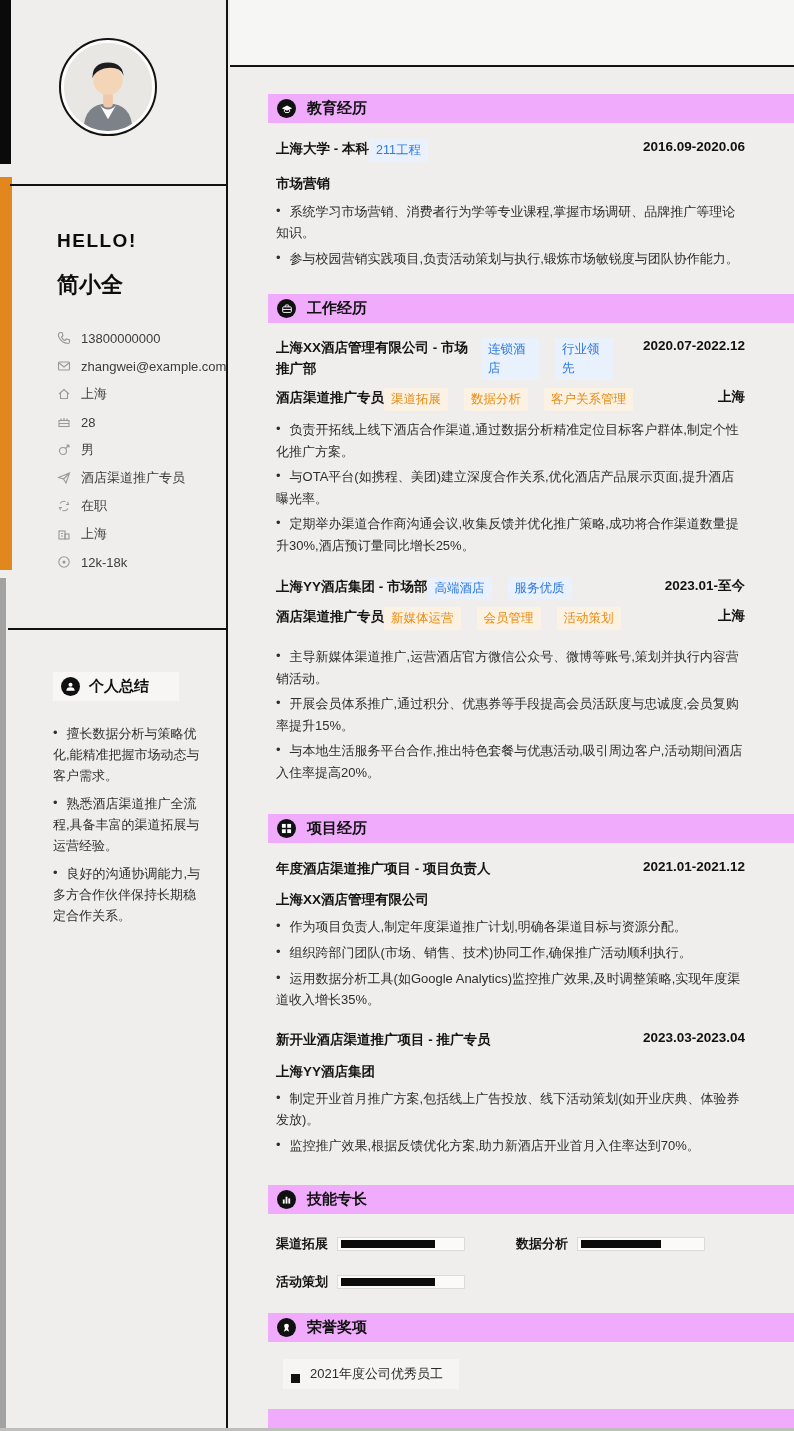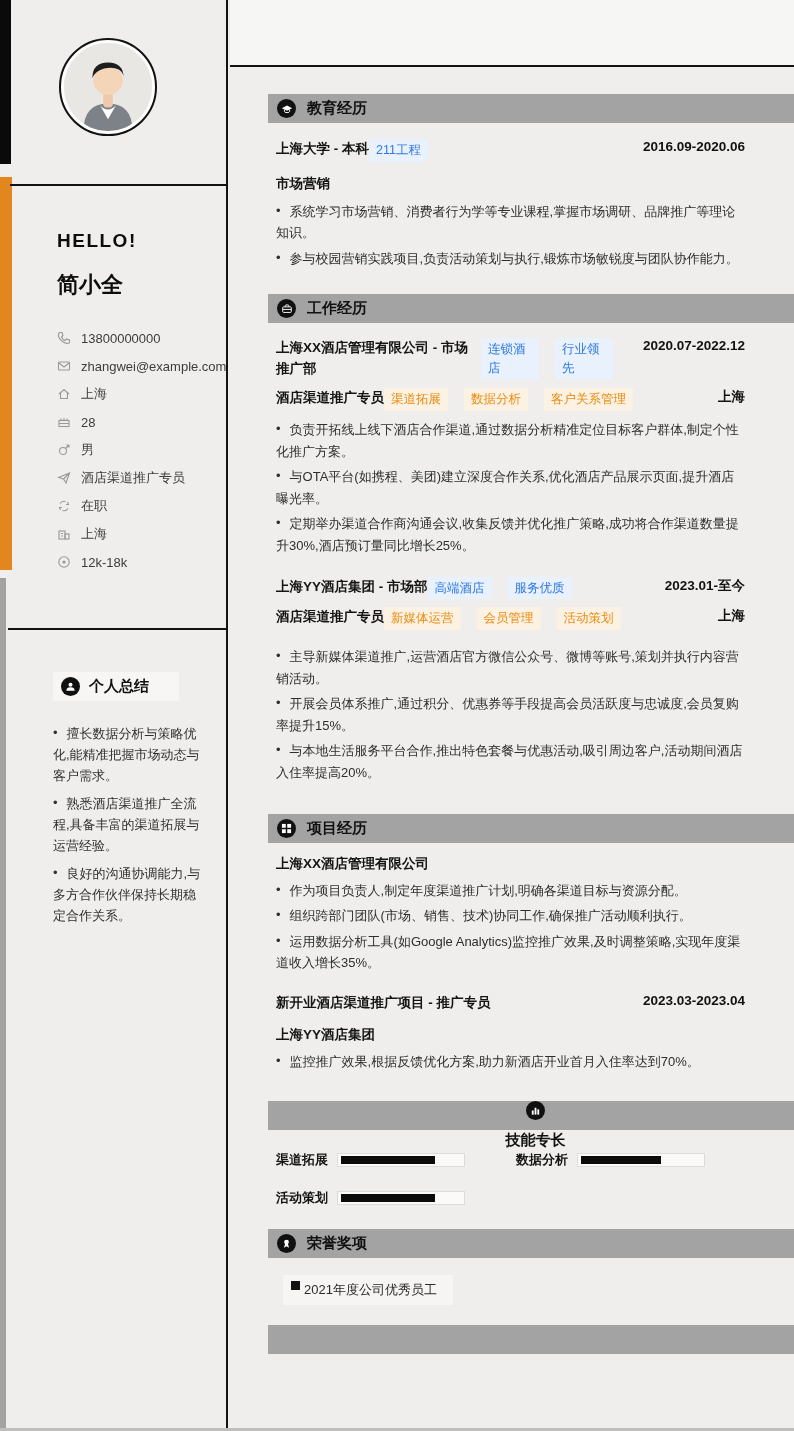--- a/index.html
+++ b/index.html
@@ -49,21 +49,21 @@
     display:inline-flex; align-items:center; justify-content:center; flex:none;
   }
 
   
   .main { position:absolute; left:230px; top:0; width:564px; height:1431px; }
   .topband { height:67px; background:#f6f6f4; border-bottom:2px solid #121212; }
   .main-inner { padding:0 49px 0 46px; }
 
   .sec-header {
     display:flex; align-items:center; gap:11px;
-    background:#a3a3a3; height:29px;
+    background:#f0abfc; height:29px;
     margin-left:-8px; margin-right:-49px; padding-left:9px;
   }
   .sec-header .sec-title { font-size:15px; font-weight:700; color:#111; }
 
   .entry-row { display:flex; align-items:flex-start; gap:0; }
   .entry-title { font-size:13.5px; font-weight:700; color:#151515; line-height:1.55; }
   .entry-date { margin-left:auto; font-size:13.5px; font-weight:700; color:#111; white-space:nowrap; }
   .entry-sub { font-size:13.5px; font-weight:700; color:#151515; }
 
   .tag {
@@ -80,21 +80,21 @@
   .company-name { max-width:205px; }
 
   
   .skill-grid { display:grid; grid-template-columns:240px 1fr; row-gap:20px; }
   .skill-item { display:flex; align-items:center; gap:9px; }
   .skill-name { font-size:13px; font-weight:700; color:#151515; white-space:nowrap; }
   .skill-track { width:128px; height:14px; background:#fbfaf8; border:1px solid #dcdbd9; padding:2px 3px; }
   .skill-fill { height:8px; background:#0b0b0b; }
 
   
-  .honor-item { display:inline-flex; align-items:flex-start; gap:4px; background:#f6f5f3; padding:6px 16px 6px 8px; }
+  .honor-item { display:inline-flex; align-items:flex-end; gap:10px; background:#f6f5f3; padding:6px 16px 6px 8px; }
   .honor-square { width:9px; height:9px; background:#111; flex:none; }
   .honor-text { font-size:13px; color:#2b2b2b; }
 </style>
 </head>
 <body>
 
 <div class="edge-black"></div>
 <div class="edge-orange"></div>
 <div class="edge-gray"></div>
 
@@ -285,37 +285,42 @@
         <svg width="11" height="11" viewBox="0 0 12 12">
             <rect x="1" y="1" width="4.2" height="4.2" fill="#fff"></rect>
             <rect x="6.8" y="1" width="4.2" height="4.2" fill="#fff"></rect>
             <rect x="1" y="6.8" width="4.2" height="4.2" fill="#fff"></rect>
             <rect x="6.8" y="6.8" width="4.2" height="4.2" fill="#fff"></rect>
           </svg>
       </span>
       <span class="sec-title">项目经历</span>
     </div>
 
+    <div class="entry-row" style="margin-top:16px;">
+      <span class="entry-title">年度酒店渠道推广项目 - 项目负责人</span>
+      <span class="entry-date">2021.01-2021.12</span>
+    </div>
     <div class="entry-sub" style="margin-top:12px;">上海XX酒店管理有限公司</div>
     <div style="margin-top:7px;">
       <p class="bullet"><span class="dot">•</span><span>作为项目负责人,制定年度渠道推广计划,明确各渠道目标与资源分配。</span></p>
       <p class="bullet"><span class="dot">•</span><span>组织跨部门团队(市场、销售、技术)协同工作,确保推广活动顺利执行。</span></p>
       <p class="bullet"><span class="dot">•</span><span>运用数据分析工具(如Google Analytics)监控推广效果,及时调整策略,实现年度渠道收入增长35%。</span></p>
     </div>
 
     <div class="entry-row" style="margin-top:19px;">
       <span class="entry-title">新开业酒店渠道推广项目 - 推广专员</span>
       <span class="entry-date">2023.03-2023.04</span>
     </div>
     <div class="entry-sub" style="margin-top:12px;">上海YY酒店集团</div>
     <div style="margin-top:7px;">
+      <p class="bullet"><span class="dot">•</span><span>制定开业首月推广方案,包括线上广告投放、线下活动策划(如开业庆典、体验券发放)。</span></p>
       <p class="bullet"><span class="dot">•</span><span>监控推广效果,根据反馈优化方案,助力新酒店开业首月入住率达到70%。</span></p>
     </div>
 
-    <div class="sec-header" style="margin-top:29px;flex-direction:column;">
+    <div class="sec-header" style="margin-top:29px;">
       <span class="sec-icon">
         <svg width="11" height="11" viewBox="0 0 12 12">
             <rect x="2" y="6" width="2" height="4.5" fill="#fff"></rect>
             <rect x="5" y="3" width="2" height="7.5" fill="#fff"></rect>
             <rect x="8" y="4.8" width="2" height="5.7" fill="#fff"></rect>
           </svg>
       </span>
       <span class="sec-title">技能专长</span>
     </div>
 

